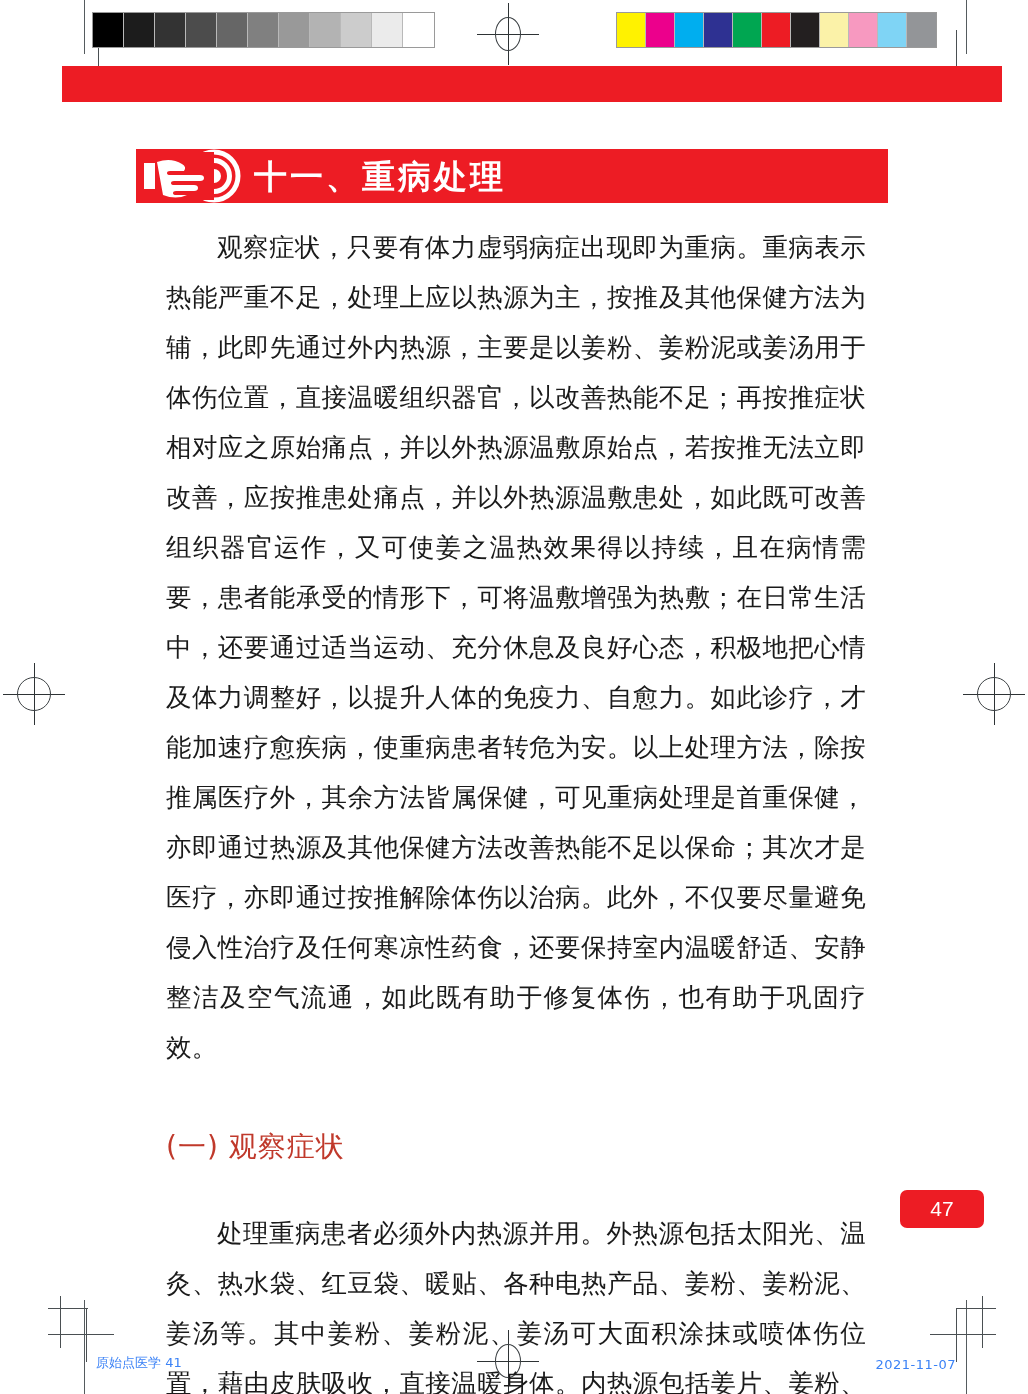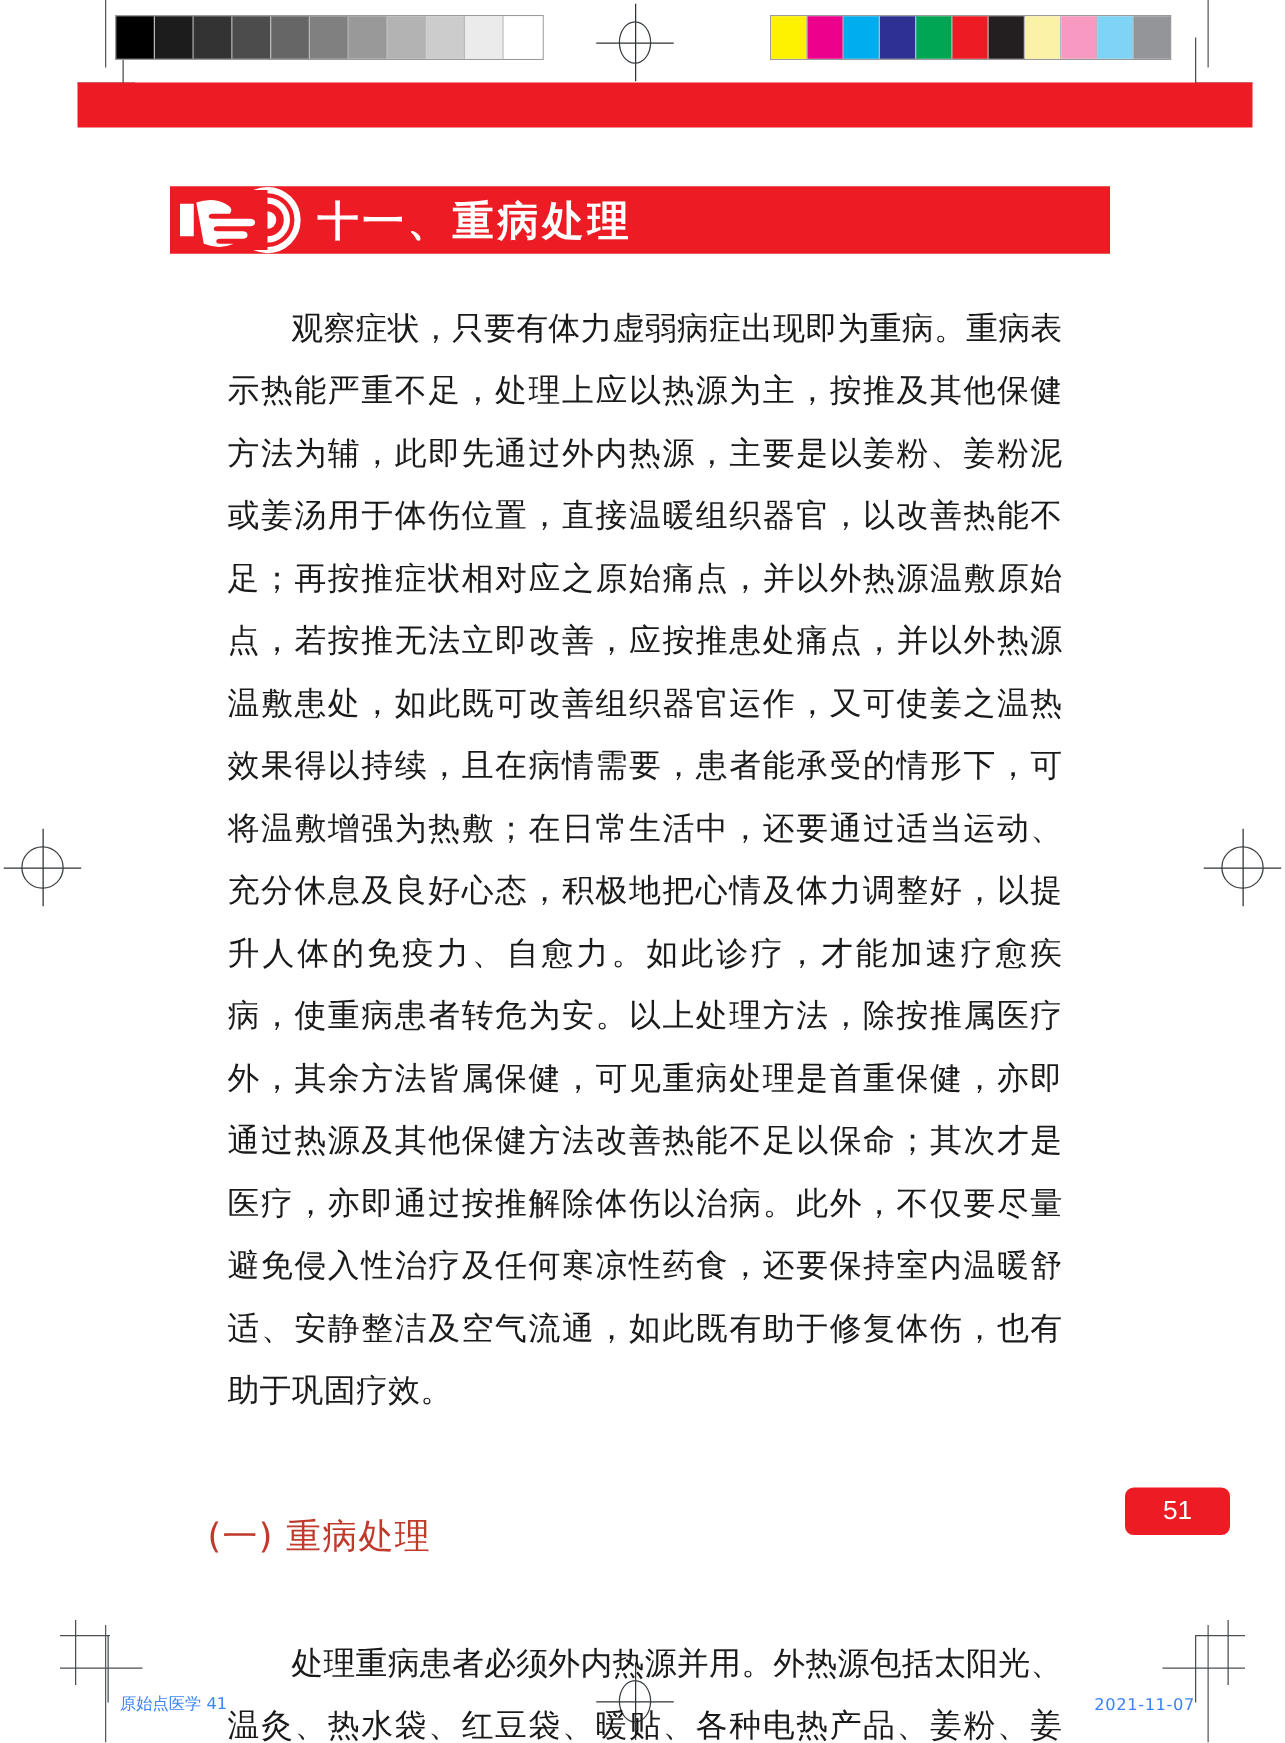--- a/index.html
+++ b/index.html
@@ -138,21 +138,21 @@
     width: 700px;
   }
   .para {
     font-family: "DejaVu Sans", "Liberation Sans", sans-serif;
     font-size: 25.5px;
     line-height: 50px;
     color: #1a1a1a;
     text-align: justify;
     text-justify: inter-character;
     text-indent: 2em;
-    margin: 16px;
+    margin: 0;
     letter-spacing: 0.2px;
   }
   .sub-head {
     font-family: "DejaVu Sans", "Liberation Sans", sans-serif;
     font-size: 28px;
     color: #C0392B;
     margin: 0;
     font-weight: normal;
     letter-spacing: 1px;
   }
@@ -283,23 +283,23 @@
 
         <path d="M21 13 q14 -5 25 2 q5 3 2 7 l-14 0 q-3 0 -3 2 q0 2 3 2 l30 0 q4 0 4 3 q0 3 -4 3 l-26 0 q-3 0 -3 2 q0 2 3 2 l20 0 q4 0 4 3 q0 3 -4 3 l-18 0 q-3 0 -3 2 q0 2 3 2 l11 0 q-11 5 -24 0 z" fill="#ffffff"></path>
       </svg>
     </div>
     <span class="title-text">十一、重病处理</span>
   </div>
 
   <div class="content">
     <p class="para">观察症状，只要有体力虚弱病症出现即为重病。重病表示热能严重不足，处理上应以热源为主，按推及其他保健方法为辅，此即先通过外内热源，主要是以姜粉、姜粉泥或姜汤用于体伤位置，直接温暖组织器官，以改善热能不足；再按推症状相对应之原始痛点，并以外热源温敷原始点，若按推无法立即改善，应按推患处痛点，并以外热源温敷患处，如此既可改善组织器官运作，又可使姜之温热效果得以持续，且在病情需要，患者能承受的情形下，可将温敷增强为热敷；在日常生活中，还要通过适当运动、充分休息及良好心态，积极地把心情及体力调整好，以提升人体的免疫力、自愈力。如此诊疗，才能加速疗愈疾病，使重病患者转危为安。以上处理方法，除按推属医疗外，其余方法皆属保健，可见重病处理是首重保健，亦即通过热源及其他保健方法改善热能不足以保命；其次才是医疗，亦即通过按推解除体伤以治病。此外，不仅要尽量避免侵入性治疗及任何寒凉性药食，还要保持室内温暖舒适、安静整洁及空气流通，如此既有助于修复体伤，也有助于巩固疗效。</p>
     <div class="spacer-lg"></div>
-    <h2 class="sub-head">(一) 重病处理</h2>
+    <h2 class="sub-head">(一) 观察症状</h2>
     <div class="spacer-md"></div>
     <p class="para">处理重病患者必须外内热源并用。外热源包括太阳光、温灸、热水袋、红豆袋、暖贴、各种电热产品、姜粉、姜粉泥、姜汤等。其中姜粉、姜粉泥、姜汤可大面积涂抹或喷体伤位置，藉由皮肤吸收，直接温暖身体。内热源包括姜片、姜粉、姜粉泥、姜汤、参片、参粉、参汤、辣椒、胡椒、花椒、咖哩等。可将其作为调</p>
   </div>
 
-  <div class="page-badge">51</div>
+  <div class="page-badge">47</div>
 
   <div class="footer-left">原始点医学 41</div>
   <div class="footer-right">2021-11-07</div>
 
 </div>
 
 </body></html>

